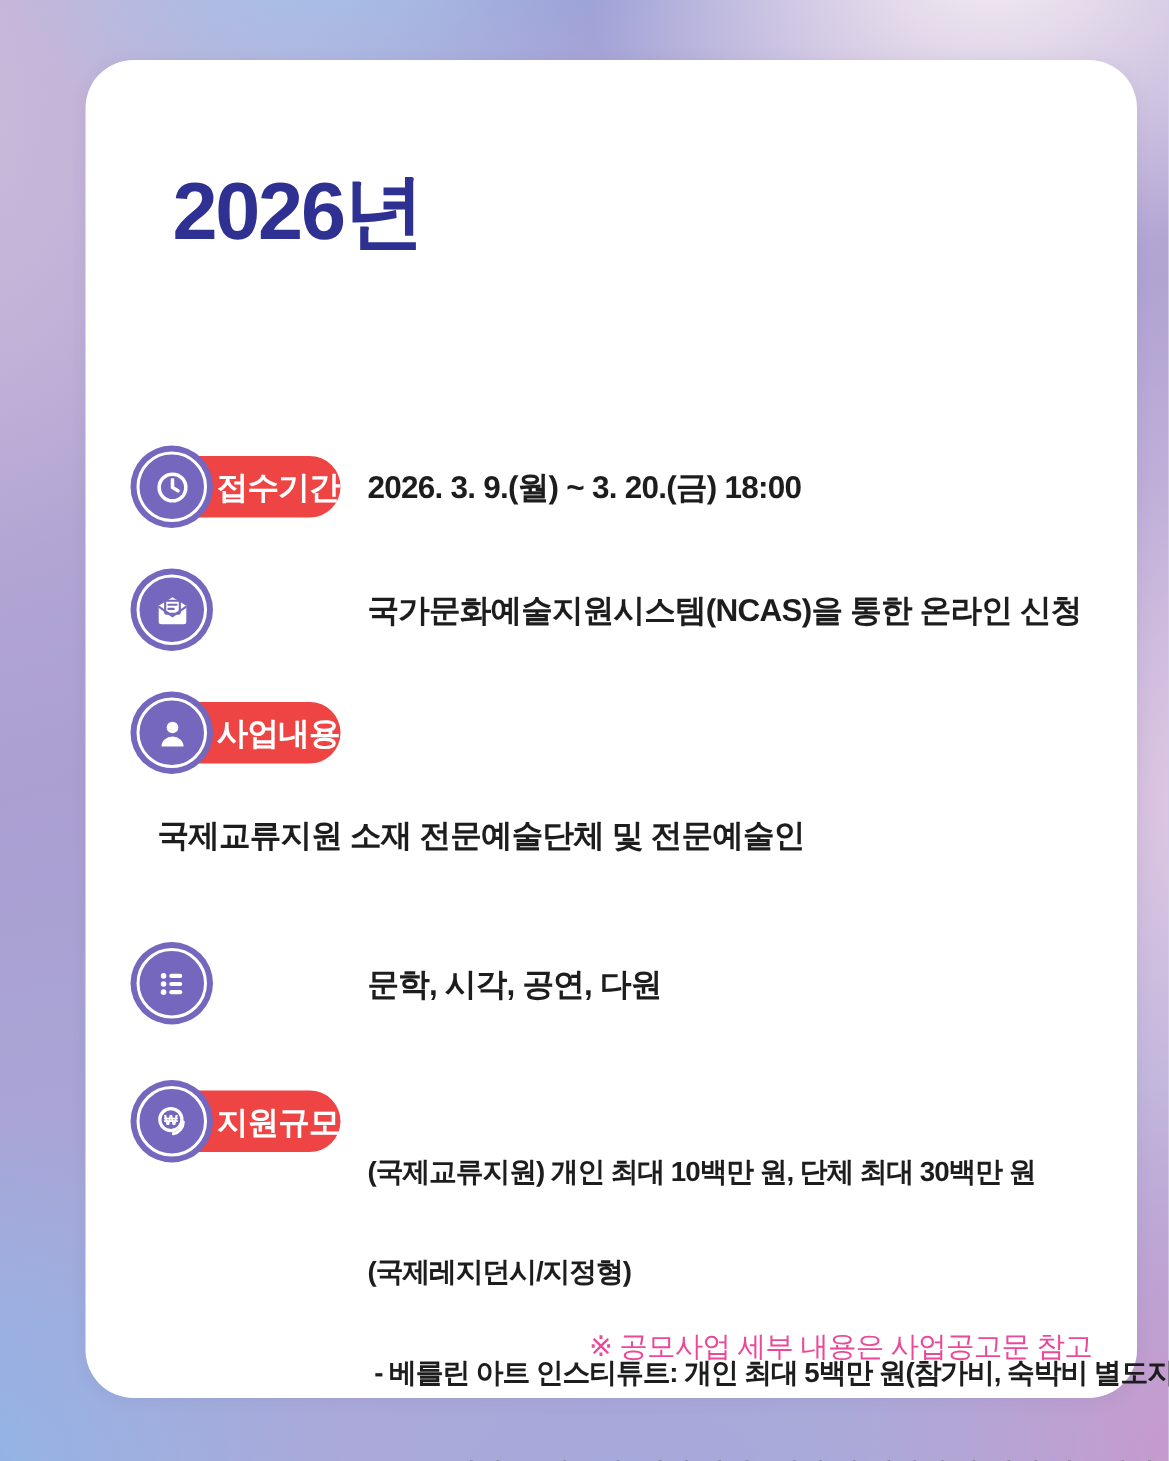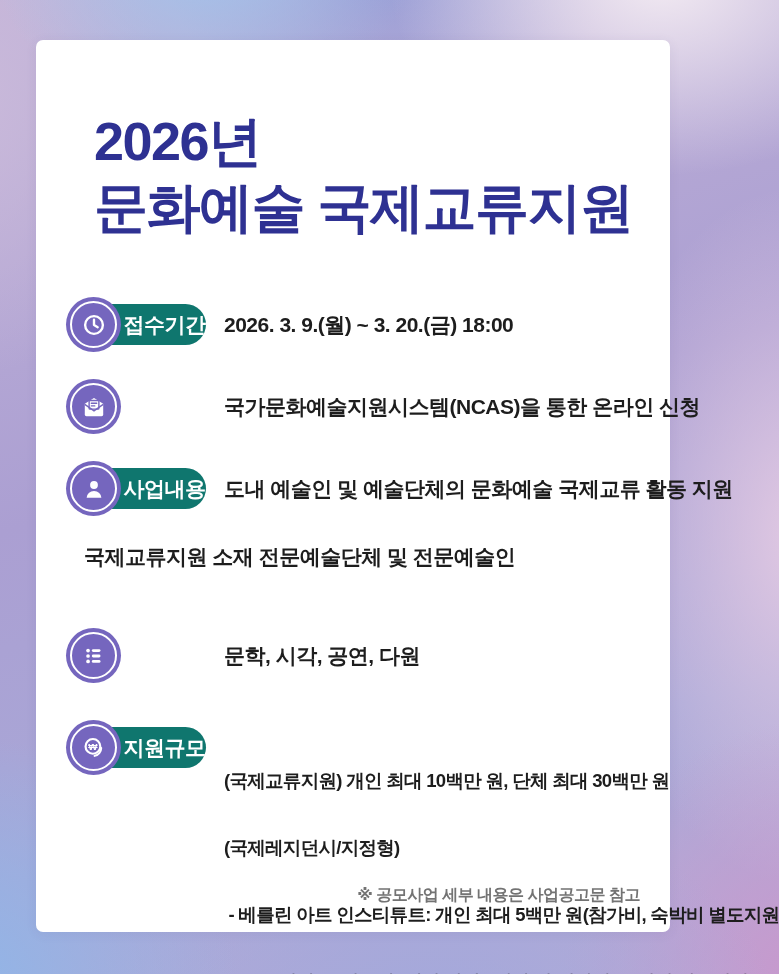--- a/index.html
+++ b/index.html
@@ -18,40 +18,40 @@
       radial-gradient(300px 220px at 26% -4%, #a2c2ea 0%, rgba(162,194,234,0) 70%),
       radial-gradient(320px 240px at 50% -4%, rgba(143,154,214,0.9) 0%, rgba(143,154,214,0) 70%),
       radial-gradient(420px 380px at -6% 102%, #8fb6e8 0%, rgba(143,182,232,0) 68%),
       radial-gradient(500px 300px at 55% 104%, rgba(160,168,220,0.85) 0%, rgba(160,168,220,0) 70%),
       radial-gradient(380px 420px at 104% 102%, #c897cc 0%, rgba(200,151,204,0) 65%),
       radial-gradient(300px 500px at 103% 55%, rgba(232,205,228,0.9) 0%, rgba(232,205,228,0) 70%),
       radial-gradient(280px 400px at -4% 10%, #c9b9da 0%, rgba(201,185,218,0) 70%),
       linear-gradient(165deg, #c2b3d8 0%, #ab9fd2 45%, #a8a8d8 75%, #b8abd6 100%);
   }
   .card {
-    position:absolute; left:36px; top:40px; width:634px; height:892px;
-    background:#ffffff; border-radius:7px;
+    position:absolute; left:57px; top:40px; width:701px; height:892px;
+    background:#ffffff; border-radius:32px;
     box-shadow:0 2px 12px rgba(80,60,120,0.08);
   }
   .title {
     position:absolute; left:58px; top:68px;
     font-size:54px; font-weight:800; line-height:66px;
     letter-spacing:-1.5px; color:#2E3192;
   }
   .title span { display:block; white-space:pre; }
 
   .row {
     position:absolute; left:30px; right:20px;
     display:flex; align-items:center;
   }
   .row.top-align { align-items:flex-start; }
   .badge { position:relative; width:140px; height:55px; flex:0 0 140px; }
   .pill {
     position:absolute; left:22px; top:7px; width:118px; height:41px;
-    background:#0f766e; border-radius:0 20.5px 20.5px 0;
+    background:#ef4444; border-radius:0 20.5px 20.5px 0;
     color:#ffffff; font-size:21px; font-weight:700; letter-spacing:-0.5px;
     display:flex; align-items:center; justify-content:center;
     padding-left:35px; white-space:pre;
   }
   .circle {
     position:absolute; left:0; top:0; width:55px; height:55px;
     background:#7566BE; border-radius:50%;
     display:flex; align-items:center; justify-content:center;
   }
   .circle::before {
@@ -64,34 +64,33 @@
     margin-left:18px; font-size:21px; font-weight:700;
     color:#1d1d1d; letter-spacing:-0.5px; white-space:pre;
   }
   .scale-lines {
     margin-left:18px; margin-top:5px;
     font-size:18.5px; font-weight:700; line-height:22.4px;
     color:#1d1d1d; letter-spacing:-0.7px; white-space:pre;
   }
   .footnote {
     position:absolute; right:30px; top:845px;
-    font-size:16px; font-weight:700; color:#737373;
+    font-size:19px; font-weight:400; color:#ec4899;
     letter-spacing:-0.5px; white-space:pre;
   }
 </style>
 </head>
 <body>
 
 <div class="bg"></div>
 
 <div class="card">
 
   <h1 class="title">
     <span>2026년</span>
-    <span>문화예술 국제교류지원</span>
   </h1>
 
   <div class="row" style="top:257px">
     <div class="badge">
       <span class="pill">접수기간</span>
       <span class="circle">
         <svg viewBox="0 0 24 24">
             <circle cx="12" cy="12" r="8.2" fill="none" stroke="#fff" stroke-width="2.2"></circle>
             <path d="M12 7.2 V12 L15.4 14" fill="none" stroke="#fff" stroke-width="2.2" stroke-linecap="round" stroke-linejoin="round"></path>
           </svg>
@@ -117,21 +116,20 @@
   <div class="row" style="top:421px">
     <div class="badge">
       <span class="pill">사업내용</span>
       <span class="circle">
         <svg viewBox="0 0 24 24">
             <circle cx="12" cy="8.3" r="3.6" fill="#fff"></circle>
             <path d="M5.2 20 a6.8 6.2 0 0 1 13.6 0 Z" fill="#fff"></path>
           </svg>
       </span>
     </div>
-    <div class="row-text">도내 예술인 및 예술단체의 문화예술 국제교류 활동 지원</div>
   </div>
 
   <div class="row" style="top:503px">
     <div class="row-text">국제교류지원 소재 전문예술단체 및 전문예술인</div>
   </div>
 
   <div class="row" style="top:588px">
     <div class="badge">
       <span class="circle">
         <svg viewBox="0 0 24 24">

